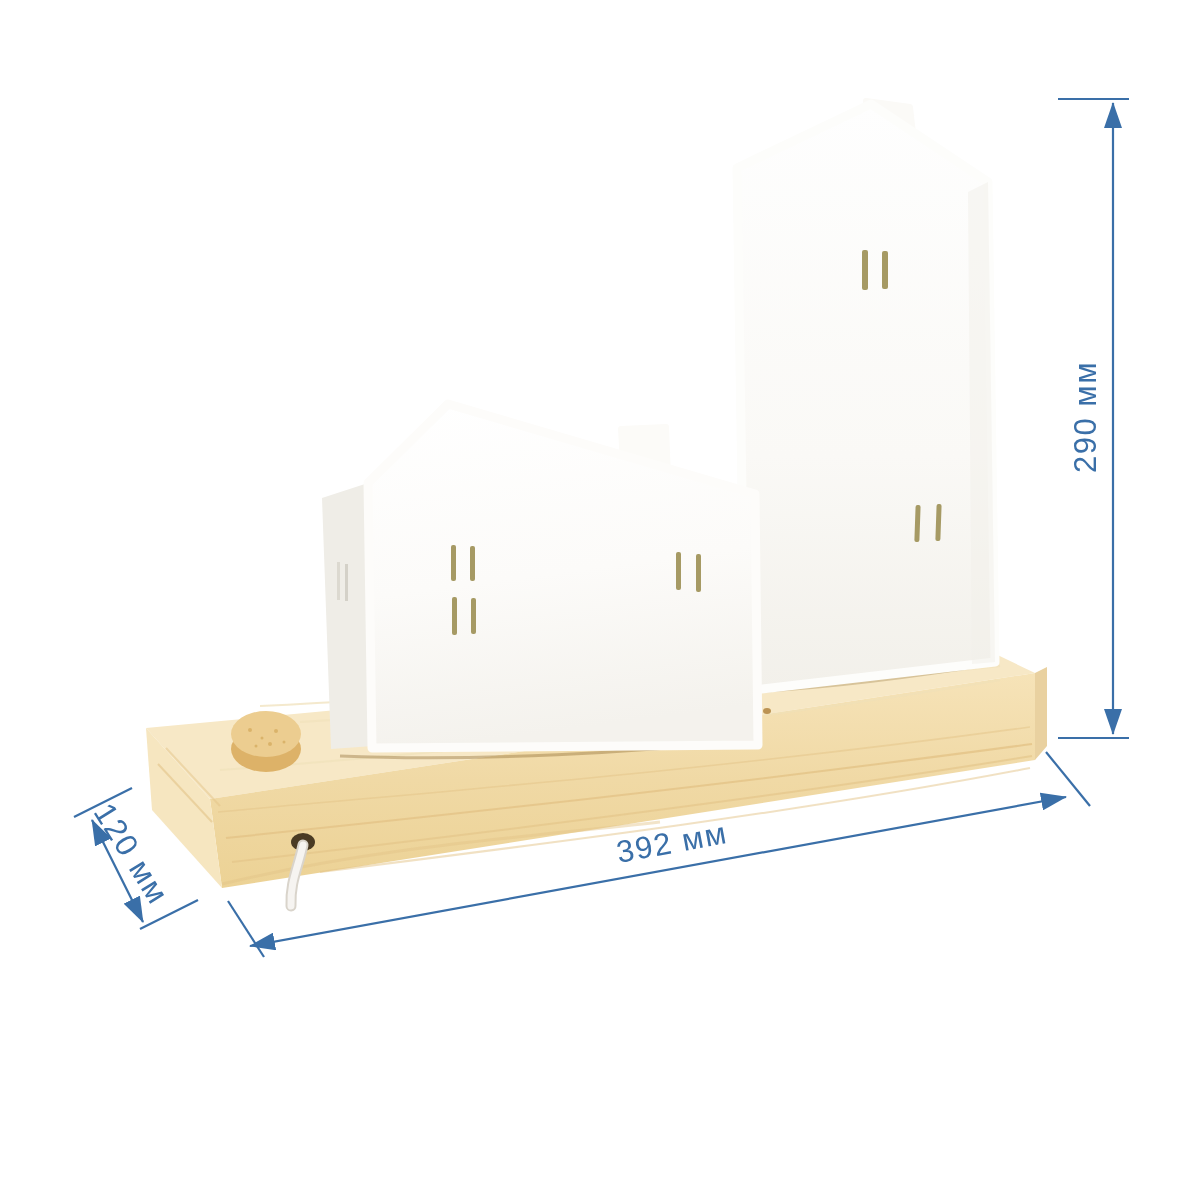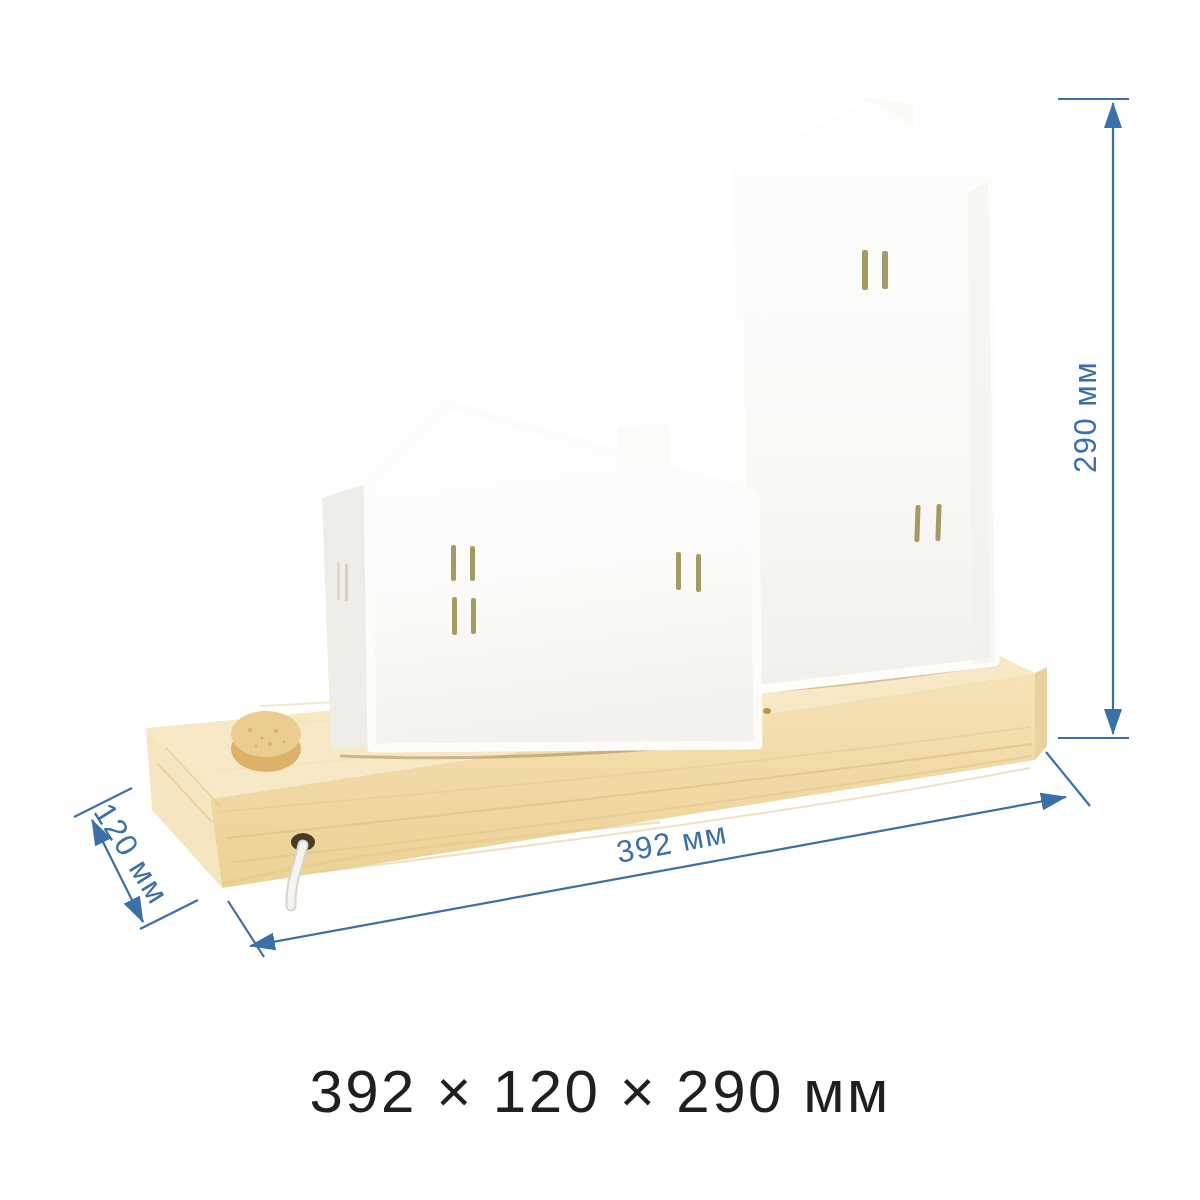--- a/index.html
+++ b/index.html
@@ -149,14 +149,13 @@
         <line x1="140" y1="929" x2="198" y2="900"></line>
         <line x1="92" y1="820" x2="143" y2="922" marker-start="url(#arr)" marker-end="url(#arr)"></line>
       </g>
     </g>
   </svg>
 
   <div class="dim-label dim-height">290 мм</div>
   <div class="dim-label dim-width">392 мм</div>
   <div class="dim-label dim-depth">120 мм</div>
 
-  <div class="summary">392 × 120 × 290 мм</div>
 </div>
 
 </body></html>

